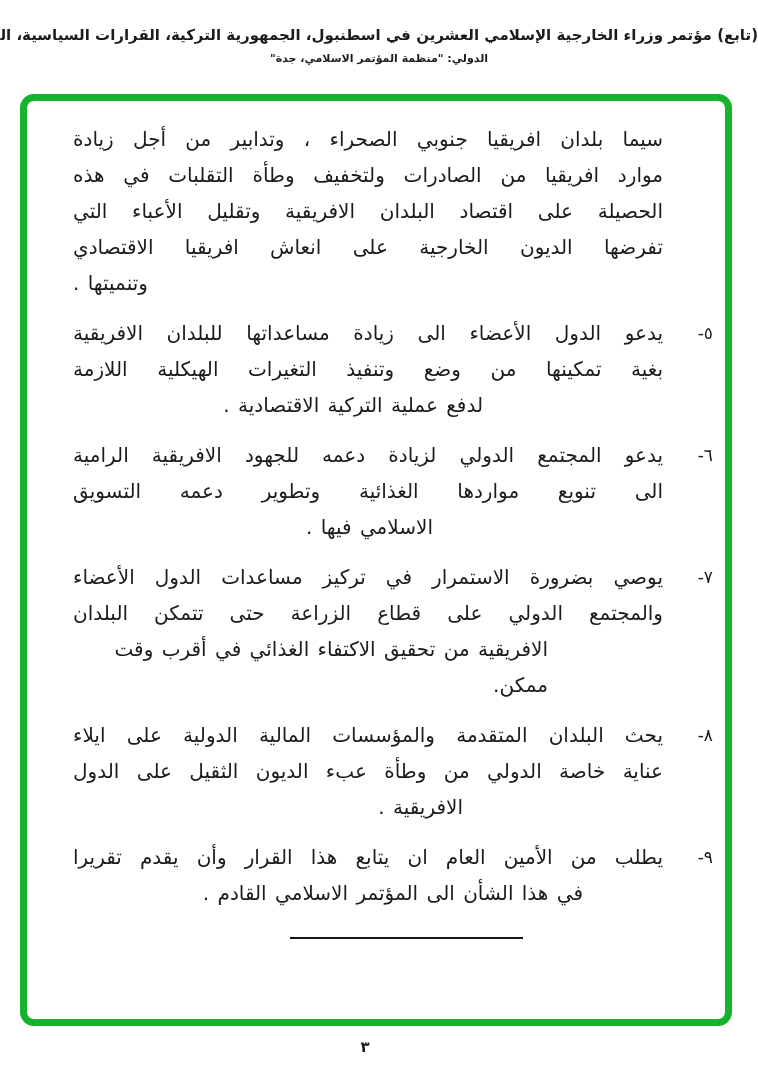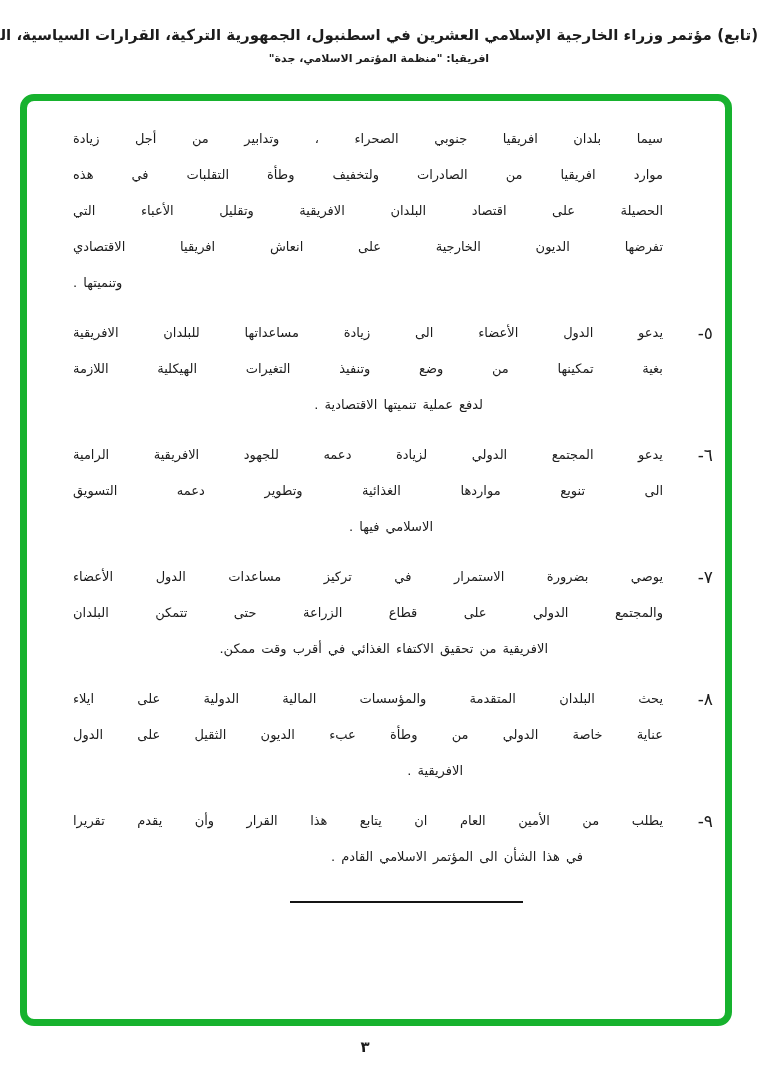--- a/index.html
+++ b/index.html
@@ -46,21 +46,21 @@
   .para { position: relative; padding-right: 50px; }
   .para + .para { margin-top: 14px; }
   .num {
     position: absolute;
     right: 0;
     top: 0;
     font-size: 17px;
     line-height: 36px;
   }
   .line {
-    font-size: 13px;
+    font-size: 20px;
     line-height: 36px;
     word-spacing: 2px;
     text-align: justify;
     text-align-last: justify;
   }
   .line.short {
     text-align: right;
     text-align-last: right;
   }
   .line.flush-left {
@@ -84,21 +84,21 @@
   }
 </style>
 </head>
 <body>
 
 <div class="page">
 
   <header class="doc-header">
     <div class="h1">(تابع) مؤتمر وزراء الخارجية الإسلامي العشرين في اسطنبول، الجمهورية التركية، القرارات السياسية، القرار الرقم ٢٠/٢١-س</div>
     <div class="h2">
-      <span>افريقيا:</span>
+      <span>الدولي:</span>
       <span>"منظمة المؤتمر الاسلامي، جدة"</span>
     </div>
   </header>
 
   <main class="green-box">
     <div>
         <div class="para">
           <span class="num"></span>
           <div class="lines">
             <div class="line">سيما بلدان افريقيا جنوبي الصحراء ، وتدابير من أجل زيادة</div>
@@ -106,21 +106,21 @@
             <div class="line">الحصيلة على اقتصاد البلدان الافريقية وتقليل الأعباء التي</div>
             <div class="line">تفرضها الديون الخارجية على انعاش افريقيا الاقتصادي</div>
             <div class="line flush-left">وتنميتها .</div>
           </div>
         </div>
         <div class="para">
           <span class="num">٥-</span>
           <div class="lines">
             <div class="line">يدعو الدول الأعضاء الى زيادة مساعداتها للبلدان الافريقية</div>
             <div class="line">بغية تمكينها من وضع وتنفيذ التغيرات الهيكلية اللازمة</div>
-            <div class="line short" style="padding-right: 180px;">لدفع عملية تنميتها الاقتصادية .</div>
+            <div class="line short" style="padding-right: 180px;">لدفع عملية التركية الاقتصادية .</div>
           </div>
         </div>
         <div class="para">
           <span class="num">٦-</span>
           <div class="lines">
             <div class="line">يدعو المجتمع الدولي لزيادة دعمه للجهود الافريقية الرامية</div>
             <div class="line">الى تنويع مواردها الغذائية وتطوير دعمه التسويق</div>
             <div class="line short" style="padding-right: 230px;">الاسلامي فيها .</div>
           </div>
         </div>

